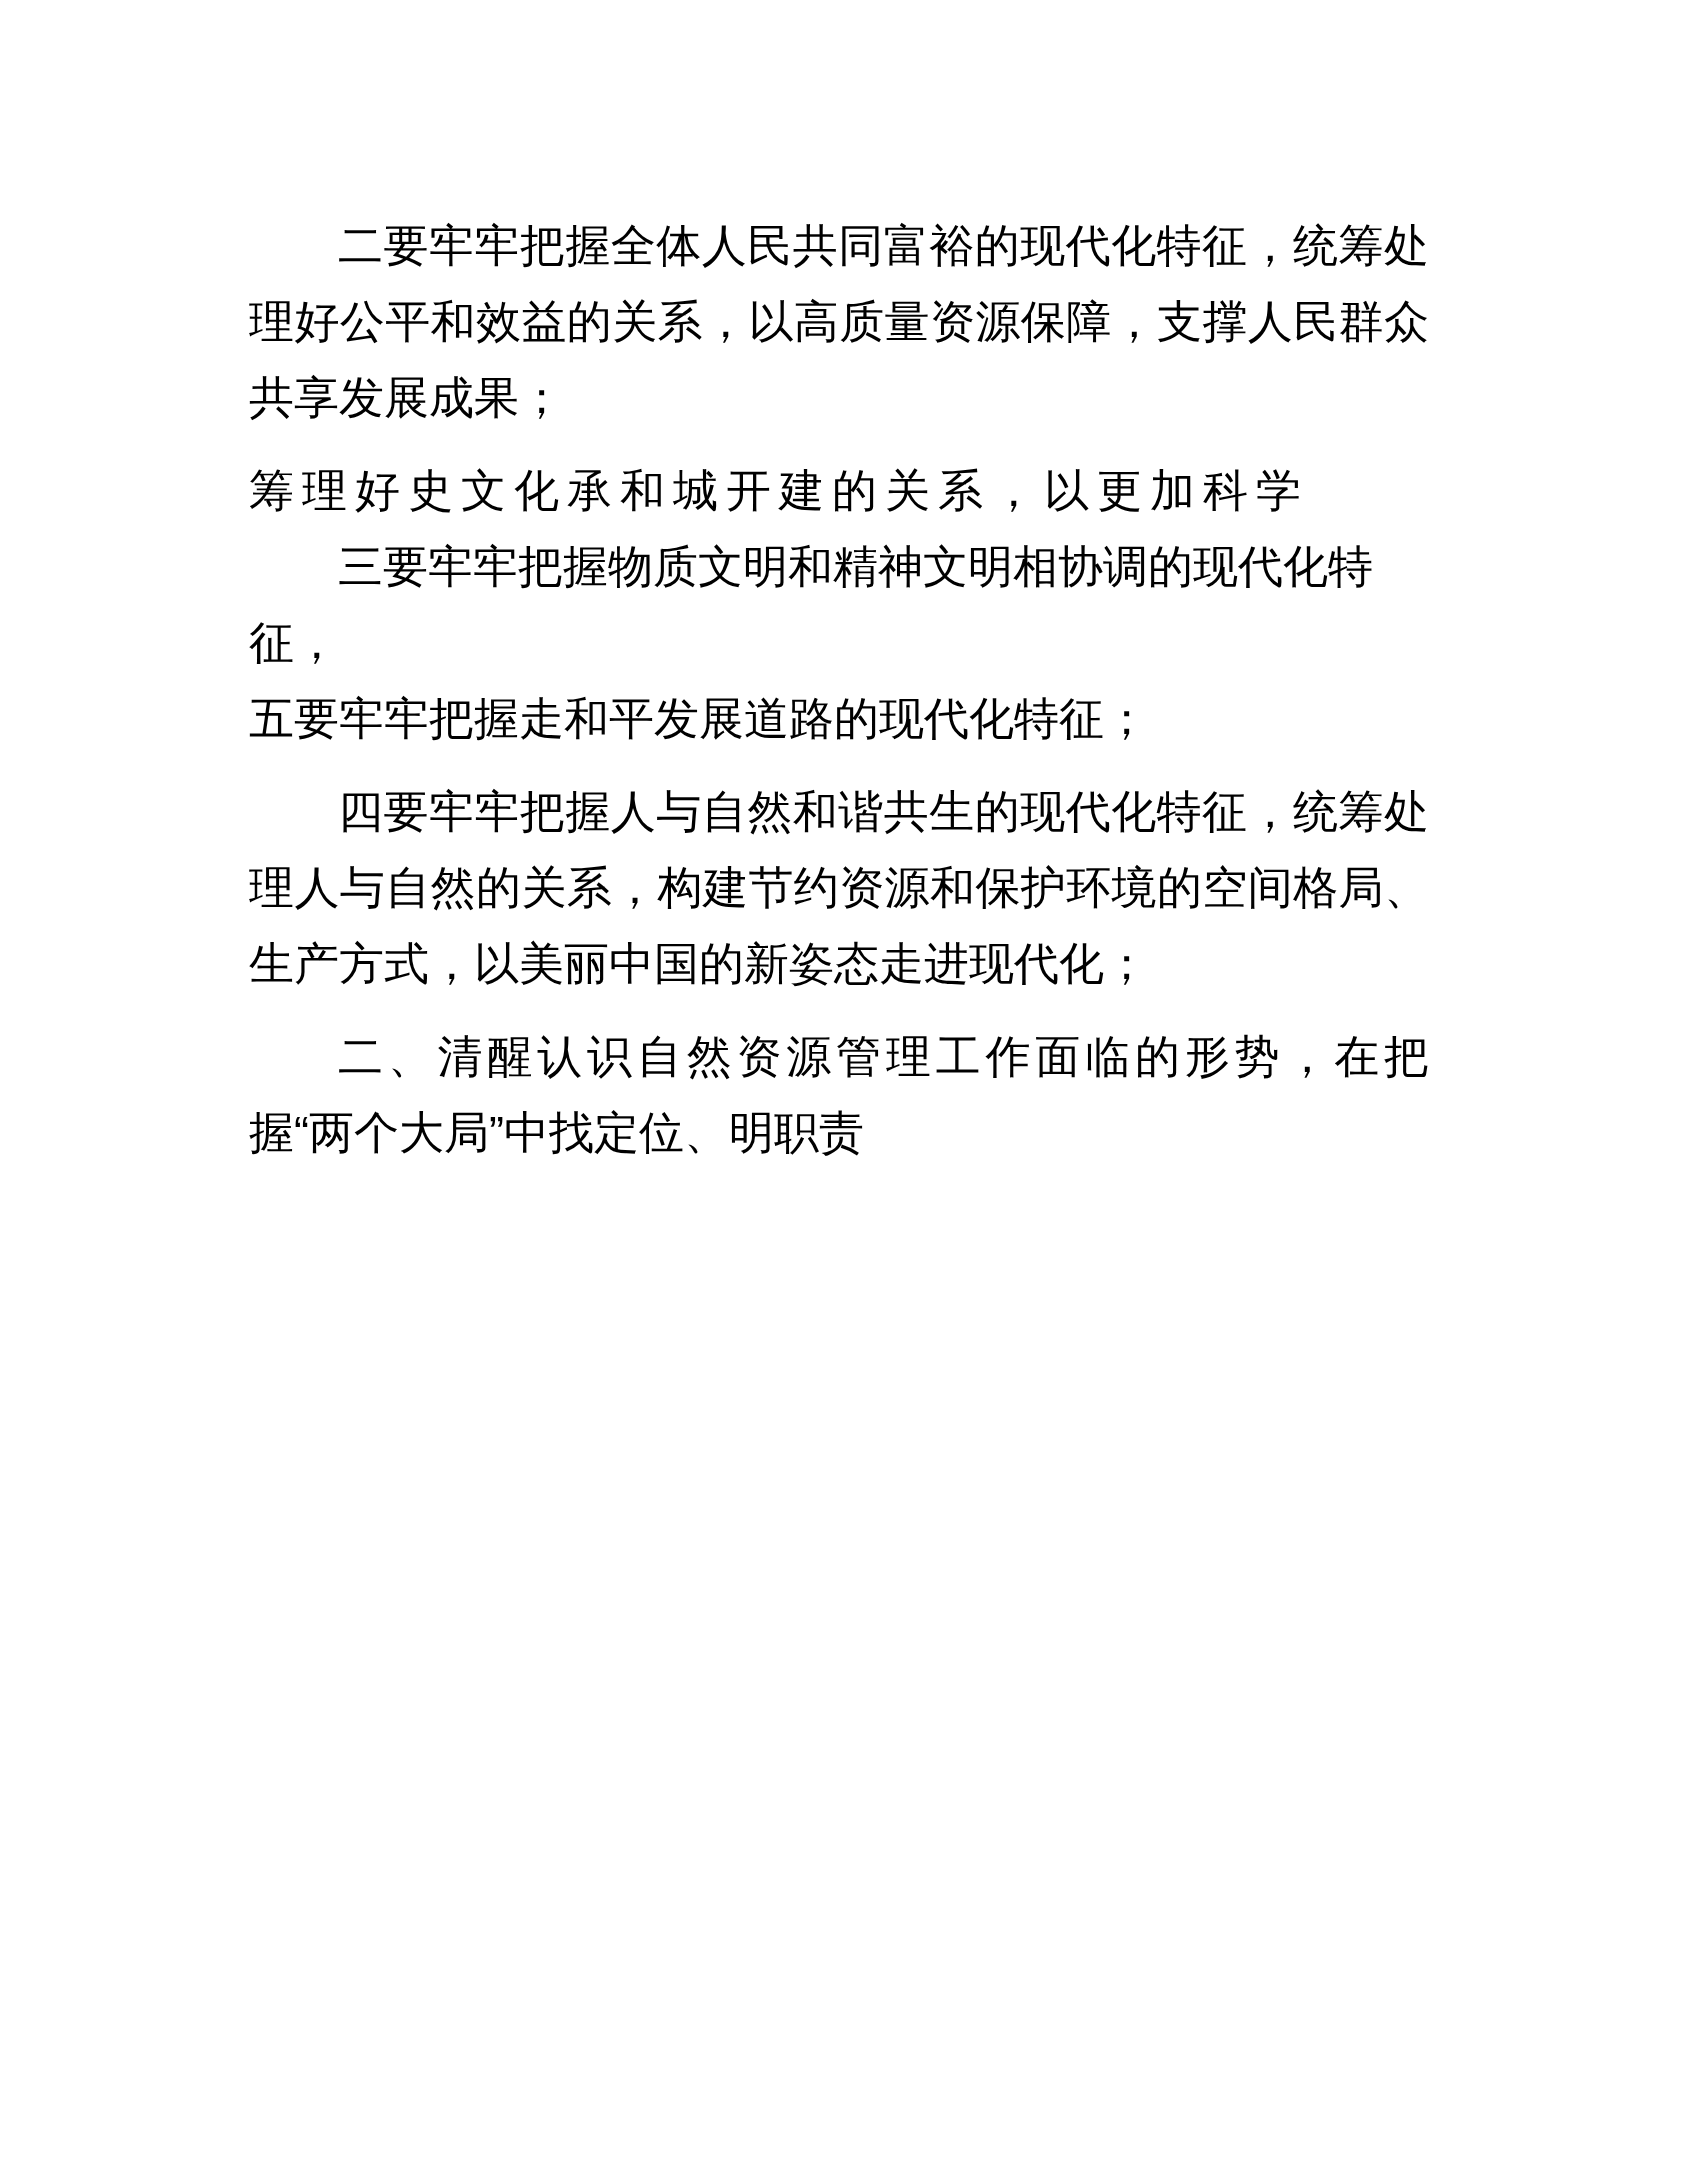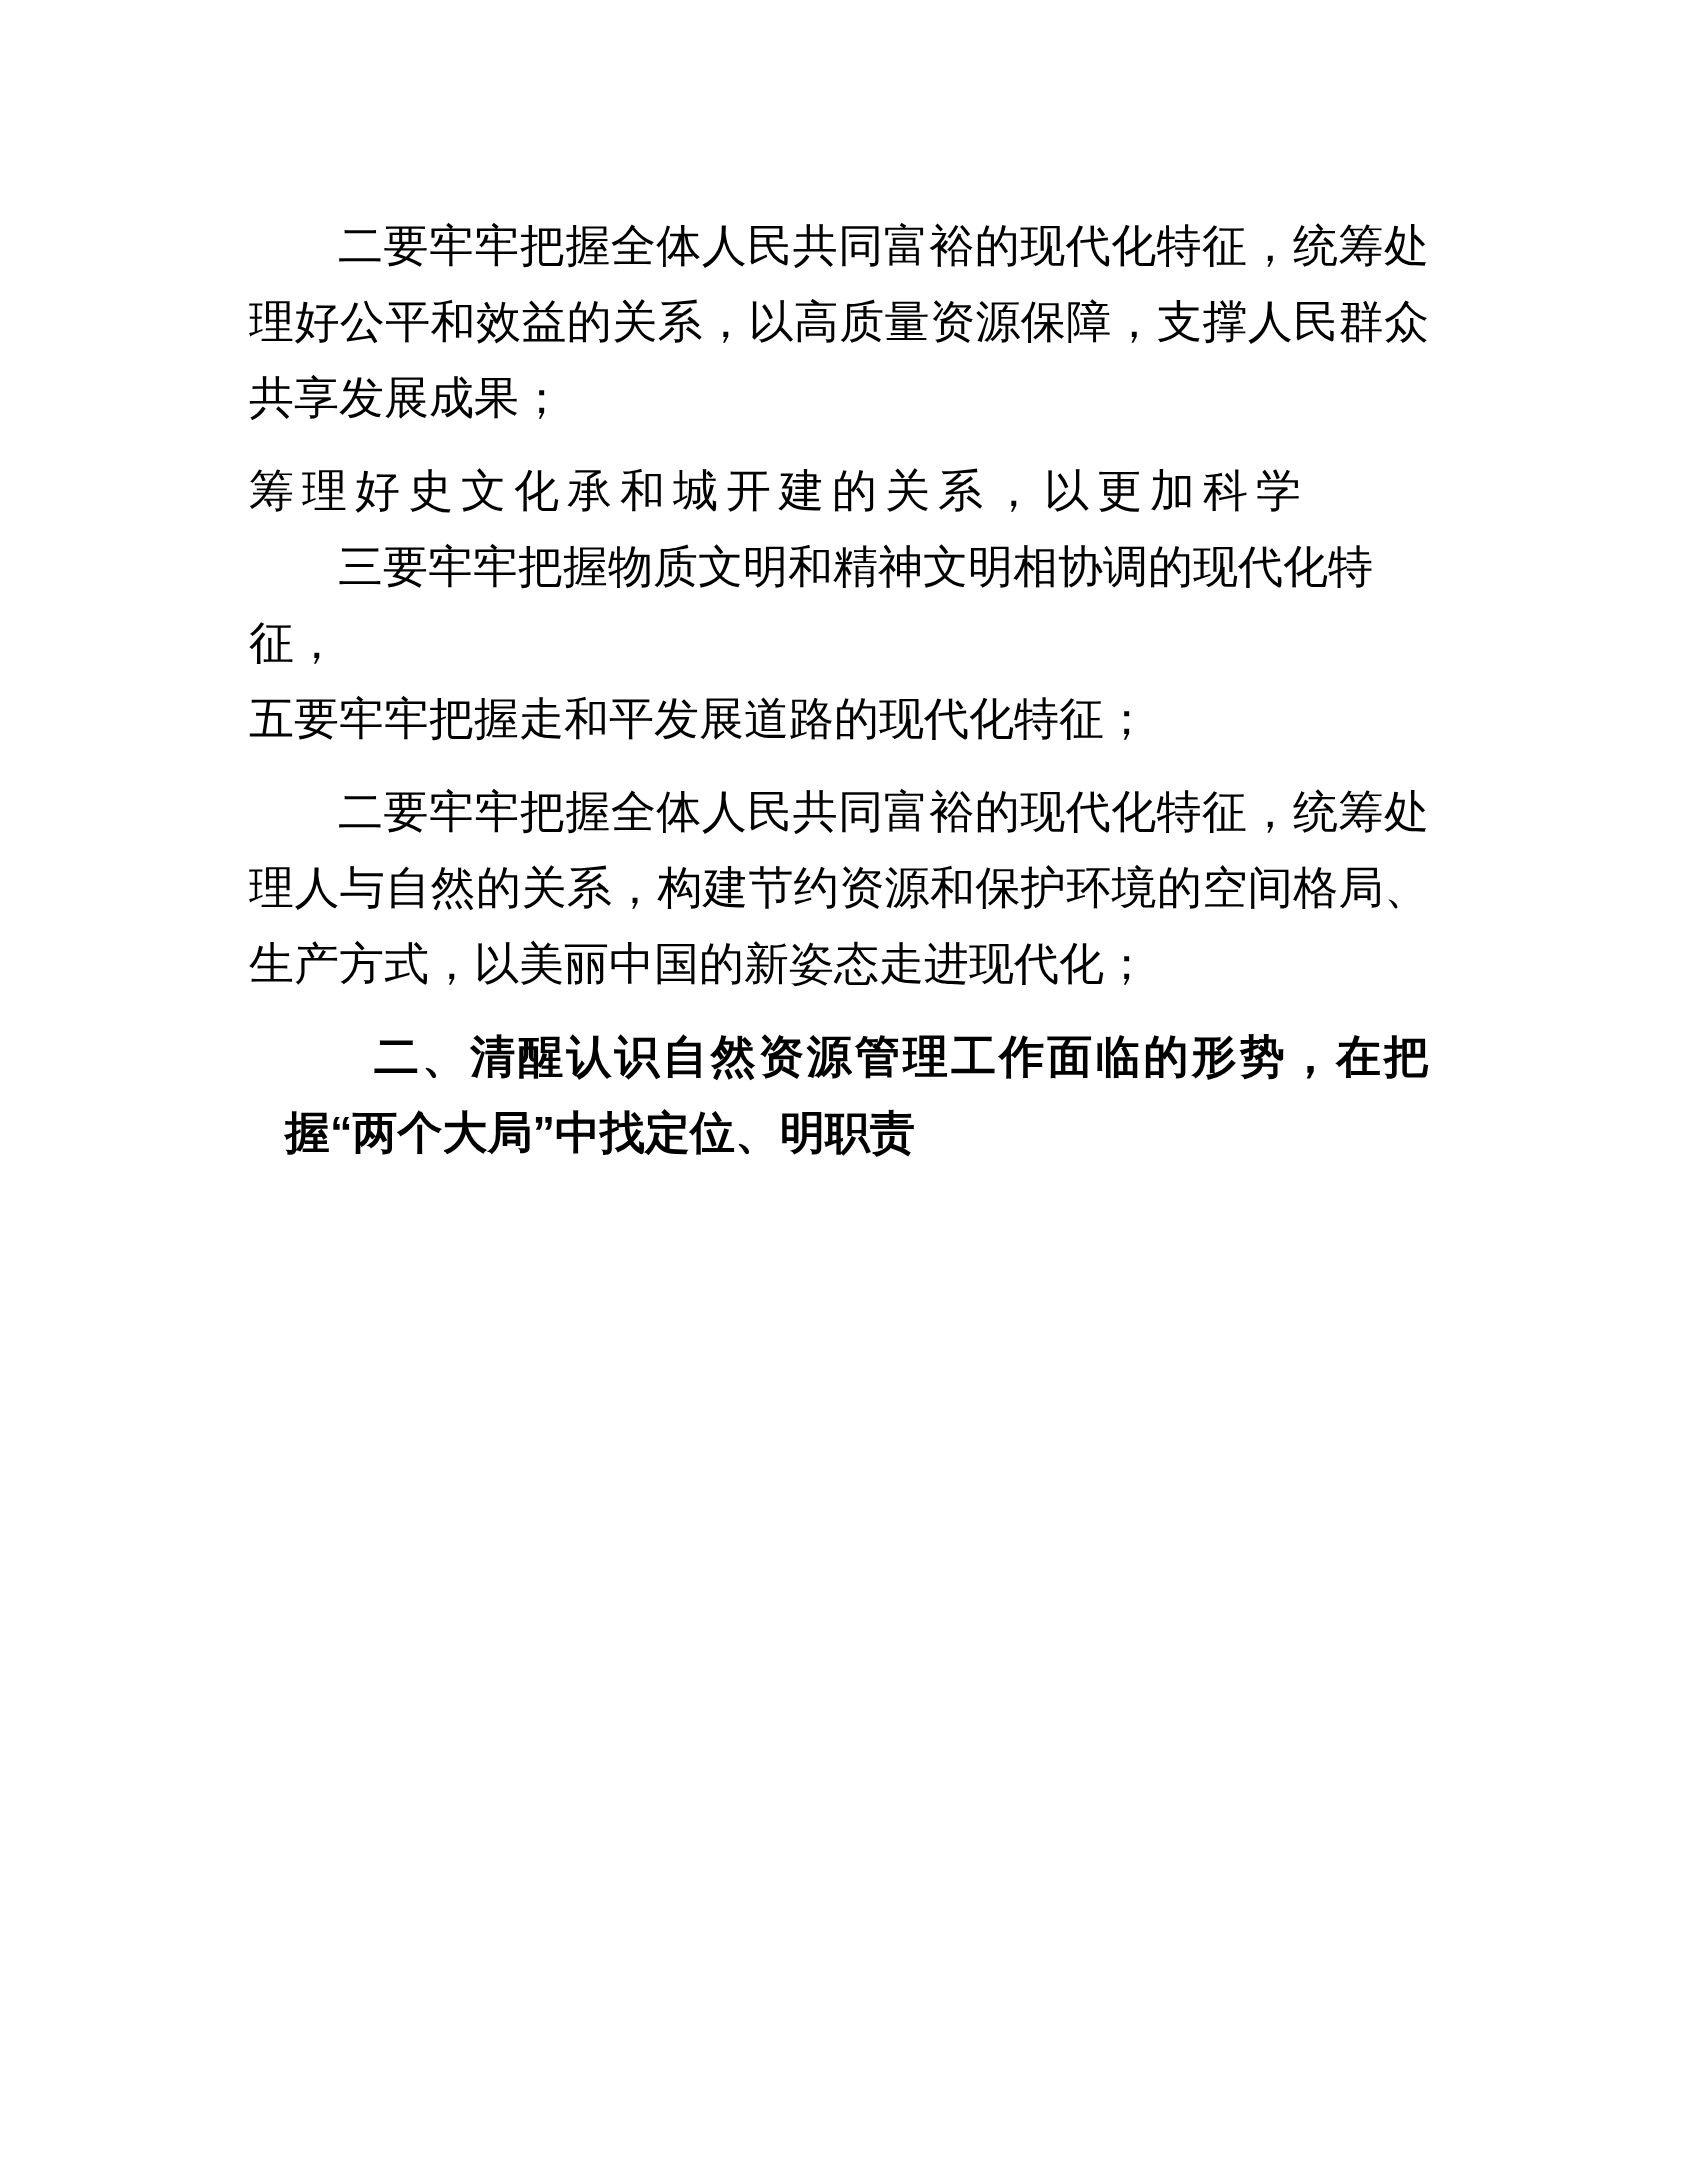--- a/index.html
+++ b/index.html
@@ -25,22 +25,21 @@
     text-align: justify;
     text-justify: inter-character;
   }
   .para:last-child {
     margin-bottom: 0;
   }
   .indent {
     text-indent: 89px;
   }
   .heading {
-    font-weight: bold;
-    margin-left: 36px;
+    font-weight: normal;
   }
   .line {
     text-align: left;
   }
   .spread {
     letter-spacing: 8px;
   }
 </style>
 </head>
 <body>
@@ -48,20 +47,20 @@
 <div class="page">
 
   <p class="para indent">二要牢牢把握全体人民共同富裕的现代化特征，统筹处理好公平和效益的关系，以高质量资源保障，支撑人民群众共享发展成果；</p>
 
   <div class="para">
     <div class="line spread">筹理好史文化承和城开建的关系，以更加科学</div>
     <div class="line indent">三要牢牢把握物质文明和精神文明相协调的现代化特征，</div>
     <div class="line">五要牢牢把握走和平发展道路的现代化特征；</div>
   </div>
 
-  <p class="para indent">二要牢牢把握全体人民共同富裕的现代化特征，统筹处理人与自然的关系，构建节约资源和保护环境的空间格局、生产方式，以美丽中国的新姿态走进现代化；</p>
+  <p class="para indent">四要牢牢把握人与自然和谐共生的现代化特征，统筹处理人与自然的关系，构建节约资源和保护环境的空间格局、生产方式，以美丽中国的新姿态走进现代化；</p>
 
 
   <p class="para indent heading">二、清醒认识自然资源管理工作面临的形势，在把握“两个大局”中找定位、明职责</p>
 
 
 </div>
 
 
 </body></html>

